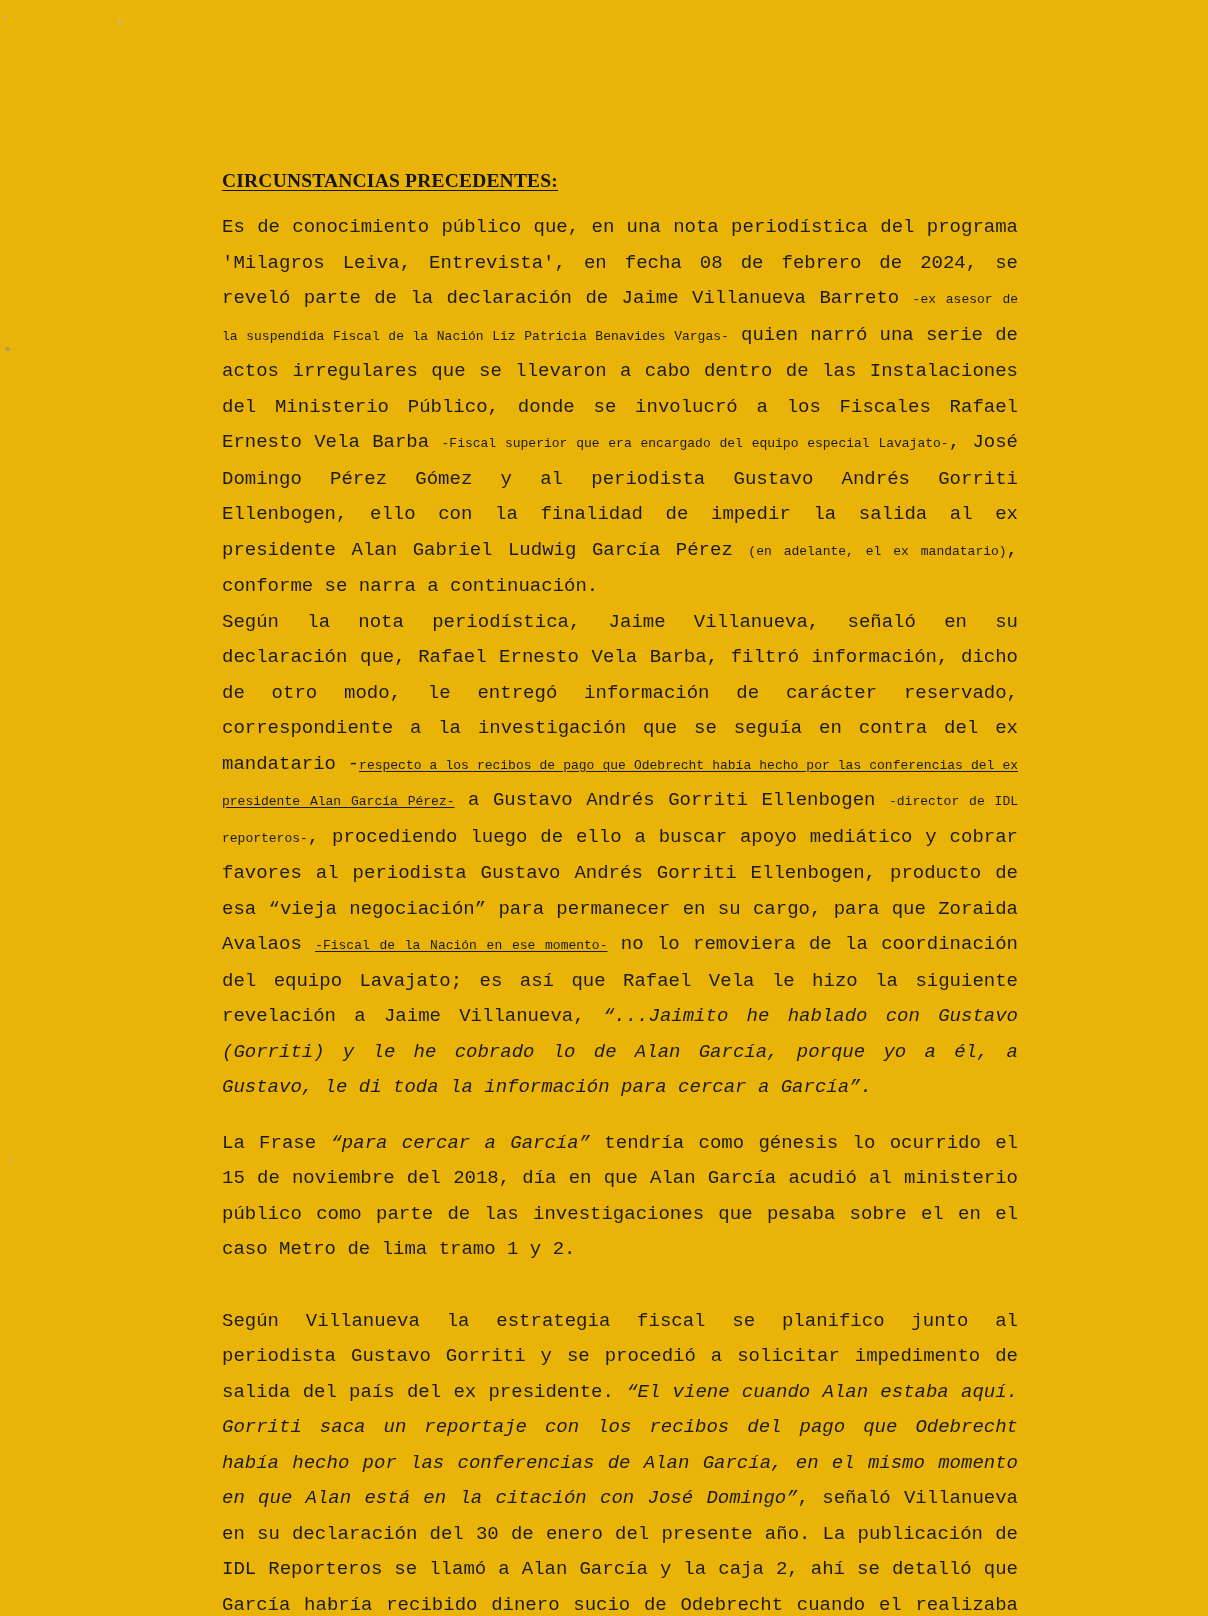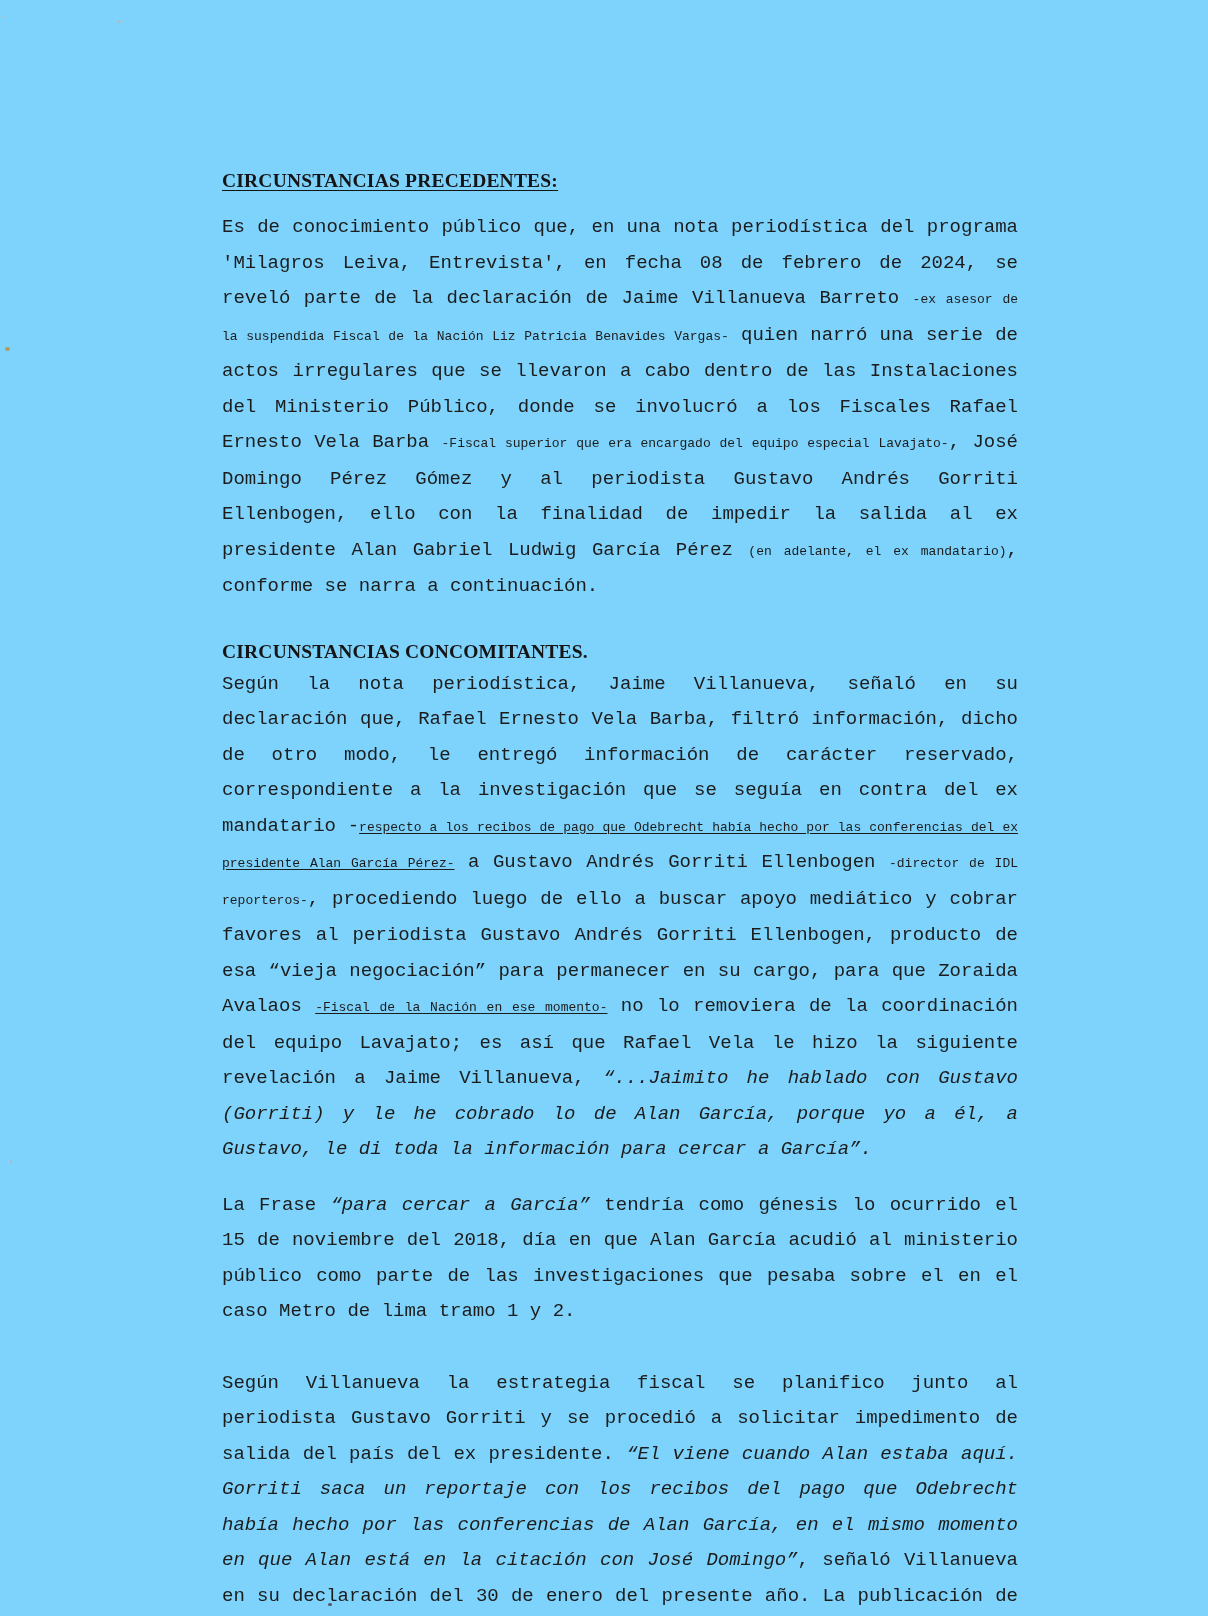--- a/index.html
+++ b/index.html
@@ -1,19 +1,19 @@
 <!DOCTYPE html>
 <html><head>
 <meta charset="utf-8">
 <style>
   html, body { margin: 0; padding: 0; background: #ffffff; }
   body { width: 1208px; height: 1616px; position: relative; overflow: hidden; }
   .page {
     position: absolute; left: 0; top: 0; width: 1208px; height: 1616px;
-    background: #7dd3fc;
+    background: #eab308;
     font-family: "Liberation Serif", "DejaVu Serif", serif;
     color: #1c1c1c;
   }
   .content {
     position: absolute; left: 222px; top: 170px; width: 796px;
   }
   .heading {
     font-family: "Liberation Serif", serif;
     font-weight: bold; font-size: 19.5px; letter-spacing: 0.2px;
     margin: 0; color: #151515;
@@ -39,21 +39,20 @@
   <span class="speck gold" style="left:5px;top:347px;width:5px;height:4px;"></span>
   <span class="speck" style="left:10px;top:1160px;width:2px;height:3px;"></span>
   <span class="speck" style="left:328px;top:1603px;width:4px;height:3px;background:#555;"></span>
 
   <div class="content">
 
     <h2 class="heading u" style="margin-bottom:18px;">CIRCUNSTANCIAS PRECEDENTES:</h2>
 
     <p class="para"><span>Es de conocimiento público que, en una nota periodística del programa 'Milagros Leiva, Entrevista', en fecha 08 de febrero de 2024, se reveló parte de la declaración de Jaime Villanueva Barreto </span><span class="sm">-ex asesor de la suspendida Fiscal de la Nación Liz Patricia Benavides Vargas-</span><span> quien narró una serie de actos irregulares que se llevaron a cabo dentro de las Instalaciones del Ministerio Público, donde se involucró a los Fiscales Rafael Ernesto Vela Barba </span><span class="sm">-Fiscal superior que era encargado del equipo especial Lavajato-</span><span>, José Domingo Pérez Gómez y al periodista Gustavo Andrés Gorriti Ellenbogen, ello con la finalidad de impedir la salida al ex presidente Alan Gabriel Ludwig García Pérez </span><span class="sm">(en adelante, el ex mandatario)</span><span>, conforme se narra a continuación.</span></p>
 
-    <h2 class="heading" style="margin-top:36px;margin-bottom:4px;">CIRCUNSTANCIAS CONCOMITANTES.</h2>
 
     <p class="para"><span>Según la nota periodística, Jaime Villanueva, señaló en su declaración que, Rafael Ernesto Vela Barba, filtró información, dicho de otro modo, le entregó información de carácter reservado, correspondiente a la investigación que se seguía en contra del ex mandatario -</span><span class="sm u">respecto a los recibos de pago que Odebrecht había hecho por las conferencias del ex presidente Alan García Pérez-</span><span> a Gustavo Andrés Gorriti Ellenbogen </span><span class="sm">-director de IDL reporteros-</span><span>, procediendo luego de ello a buscar apoyo mediático y cobrar favores al periodista Gustavo Andrés Gorriti Ellenbogen, producto de esa “vieja negociación” para permanecer en su cargo, para que Zoraida Avalaos </span><span class="sm u">-Fiscal de la Nación en ese momento-</span><span> no lo removiera de la coordinación del equipo Lavajato; es así que Rafael Vela le hizo la siguiente revelación a Jaime Villanueva, </span><span class="it">“...Jaimito he hablado con Gustavo (Gorriti) y le he cobrado lo de Alan García, porque yo a él, a Gustavo, le di toda la información para cercar a García”.</span></p>
 
     <p class="para" style="margin-top:20px;"><span>La Frase </span><span class="it">“para cercar a García”</span><span> tendría como génesis lo ocurrido el 15 de noviembre del 2018, día en que Alan García acudió al ministerio público como parte de las investigaciones que pesaba sobre el en el caso Metro de lima tramo 1 y 2.</span></p>
 
     <p class="para" style="margin-top:36px;"><span>Según Villanueva la estrategia fiscal se planifico junto al periodista Gustavo Gorriti y se procedió a solicitar impedimento de salida del país del ex presidente. </span><span class="it">“El viene cuando Alan estaba aquí. Gorriti saca un reportaje con los recibos del pago que Odebrecht había hecho por las conferencias de Alan García, en el mismo momento en que Alan está en la citación con José Domingo”</span><span>, señaló Villanueva en su declaración del 30 de enero del presente año. La publicación de IDL Reporteros se llamó a Alan García y la caja 2, ahí se detalló que García habría recibido dinero sucio de Odebrecht cuando el realizaba conferencias en el extranjero.</span></p>
 
   </div>
 </div>
 

